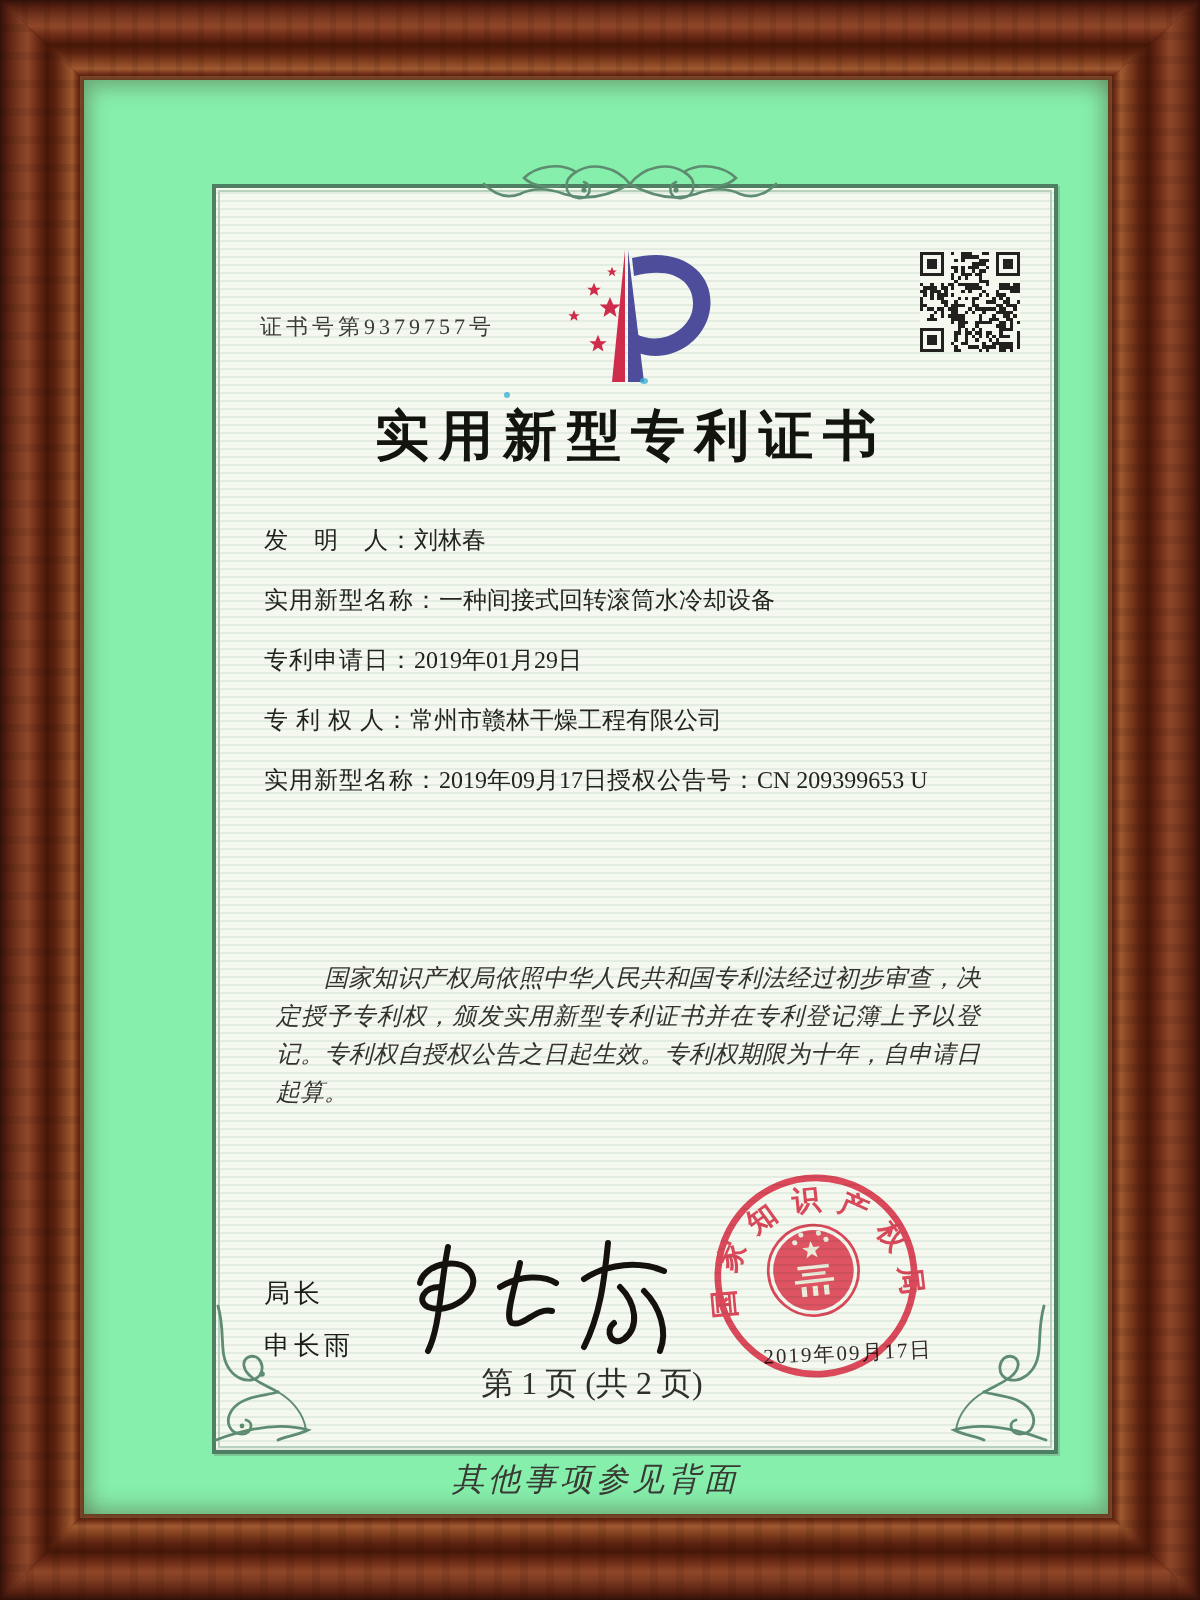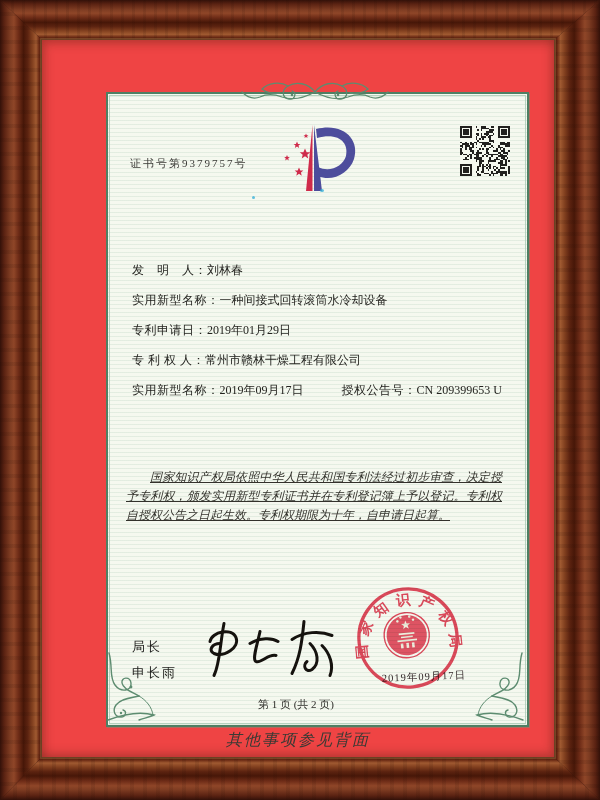--- a/index.html
+++ b/index.html
@@ -24,53 +24,53 @@
   .f-left{top:0;bottom:0;left:0;width:42px;
     background:repeating-linear-gradient(0deg,var(--grainA) 0 4px,transparent 4px 14px),
                linear-gradient(90deg,var(--wood));
     clip-path:polygon(0 0,100% 40px,100% calc(100% - 43px),0 100%);}
   .f-right{top:0;bottom:0;right:0;width:46px;
     background:repeating-linear-gradient(0deg,var(--grainA) 0 4px,transparent 4px 12px),
                linear-gradient(270deg,var(--wood));
     clip-path:polygon(100% 0,100% 100%,0 calc(100% - 43px),0 40px);}
   
   .paper{position:absolute;left:42px;top:40px;right:46px;bottom:43px;
-    background:#ef4444;
+    background:#86efac;
     box-shadow:0 0 0 2px rgba(190,140,80,.35),
                inset 3px 4px 10px rgba(60,28,12,.28),
                inset -3px -4px 10px rgba(60,28,12,.25);}
   .border-box{position:absolute;left:64px;top:52px;width:419px;height:631px;
     border:2px solid #4f7f63;
     background:
       repeating-linear-gradient(0deg,rgba(130,175,150,.16) 0 1px,transparent 1px 4px),
       #f5f8ef;
     box-shadow:1px 1px 0 rgba(110,150,125,.45);}
   .border-box::before{content:"";position:absolute;inset:1px;border:1px solid rgba(175,205,185,.9);pointer-events:none;}
   
   .abs{position:absolute;}
   .cert-no{left:88px;top:116px;font-size:11px;letter-spacing:2px;color:#3a3a36;}
   .title{left:64px;top:160px;width:419px;text-align:center;font-size:27px;font-weight:700;
          letter-spacing:5px;color:#14140f;}
   .rows{left:90px;top:222px;width:390px;font-size:12px;color:#23231f;}
   .row{height:30px;white-space:nowrap;}
   .row .lab{letter-spacing:.5px;}
-  .grant2{margin-left:38px;}
+  .grant2{}
   .paras{left:84px;top:428px;width:376px;font-size:12px;line-height:19px;color:#33322c;
          font-style:italic;text-align:justify;}
-  .paras p{margin:0;text-indent:2em;text-decoration:underline;}
+  .paras p{margin:12px;text-indent:2em;}
   .sig-label{left:90px;top:598px;font-size:13px;color:#1d1d1a;
              font-family:Liberation Mono, monospace;letter-spacing:2px;}
   .sig-name{left:90px;top:624px;font-size:13px;color:#1d1d1a;
             font-family:"Liberation Sans","DejaVu Sans",sans-serif;letter-spacing:2px;}
   .sig-svg{left:158px;top:560px;}
   .seal{left:312px;top:544px;width:108px;height:108px;z-index:3;opacity:.92;
         mix-blend-mode:multiply;transform:rotate(-6deg);}
   .seal-date{left:324px;top:630px;width:116px;z-index:2;font-size:10.5px;letter-spacing:1px;
              color:#33292a;transform:rotate(-2.5deg);text-align:center;}
-  .page-info{left:174px;top:657px;width:160px;text-align:center;font-size:11px;color:#2e2e2a;}
+  .page-info{left:174px;top:642px;width:160px;text-align:center;font-size:16px;color:#2e2e2a;}
   .back-note{left:0;top:690px;width:100%;text-align:center;font-size:16px;font-style:italic;
              letter-spacing:2px;color:#3a3a34;}
   .logo{left:214px;top:72px;}
   .qr{left:418px;top:86px;}
   .orn-top{left:198px;top:38px;}
   .orn-bl{left:64px;top:611px;}
   .orn-br{left:411px;top:611px;transform:scaleX(-1);}
   .speck{width:3px;height:3px;border-radius:50%;background:#3ab0d8;opacity:.8;}
 </style>
 </head>
@@ -421,20 +421,21 @@
             <rect x="11" y="28" width="1" height="1"></rect>
             <rect x="17" y="28" width="1" height="1"></rect>
             <rect x="19" y="28" width="1" height="1"></rect>
             <rect x="23" y="28" width="1" height="1"></rect>
             <rect x="24" y="28" width="1" height="1"></rect>
             <rect x="26" y="28" width="1" height="1"></rect>
           </g>
       </g>
     </svg>
 
+    <div class="abs title">实用新型专利证书</div>
 
     <div class="abs speck" style="left:210px;top:156px;"></div>
     <div class="abs speck" style="left:278px;top:149px;width:4px;"></div>
 
     <div class="abs rows">
       <div class="row"><span class="lab">发　明　人：</span><span>刘林春</span></div>
       <div class="row"><span class="lab">实用新型名称：</span><span>一种间接式回转滚筒水冷却设备</span></div>
       <div class="row"><span class="lab">专利申请日：</span><span>2019年01月29日</span></div>
       <div class="row"><span class="lab">专 利 权 人：</span><span>常州市赣林干燥工程有限公司</span></div>
       <div class="row">

